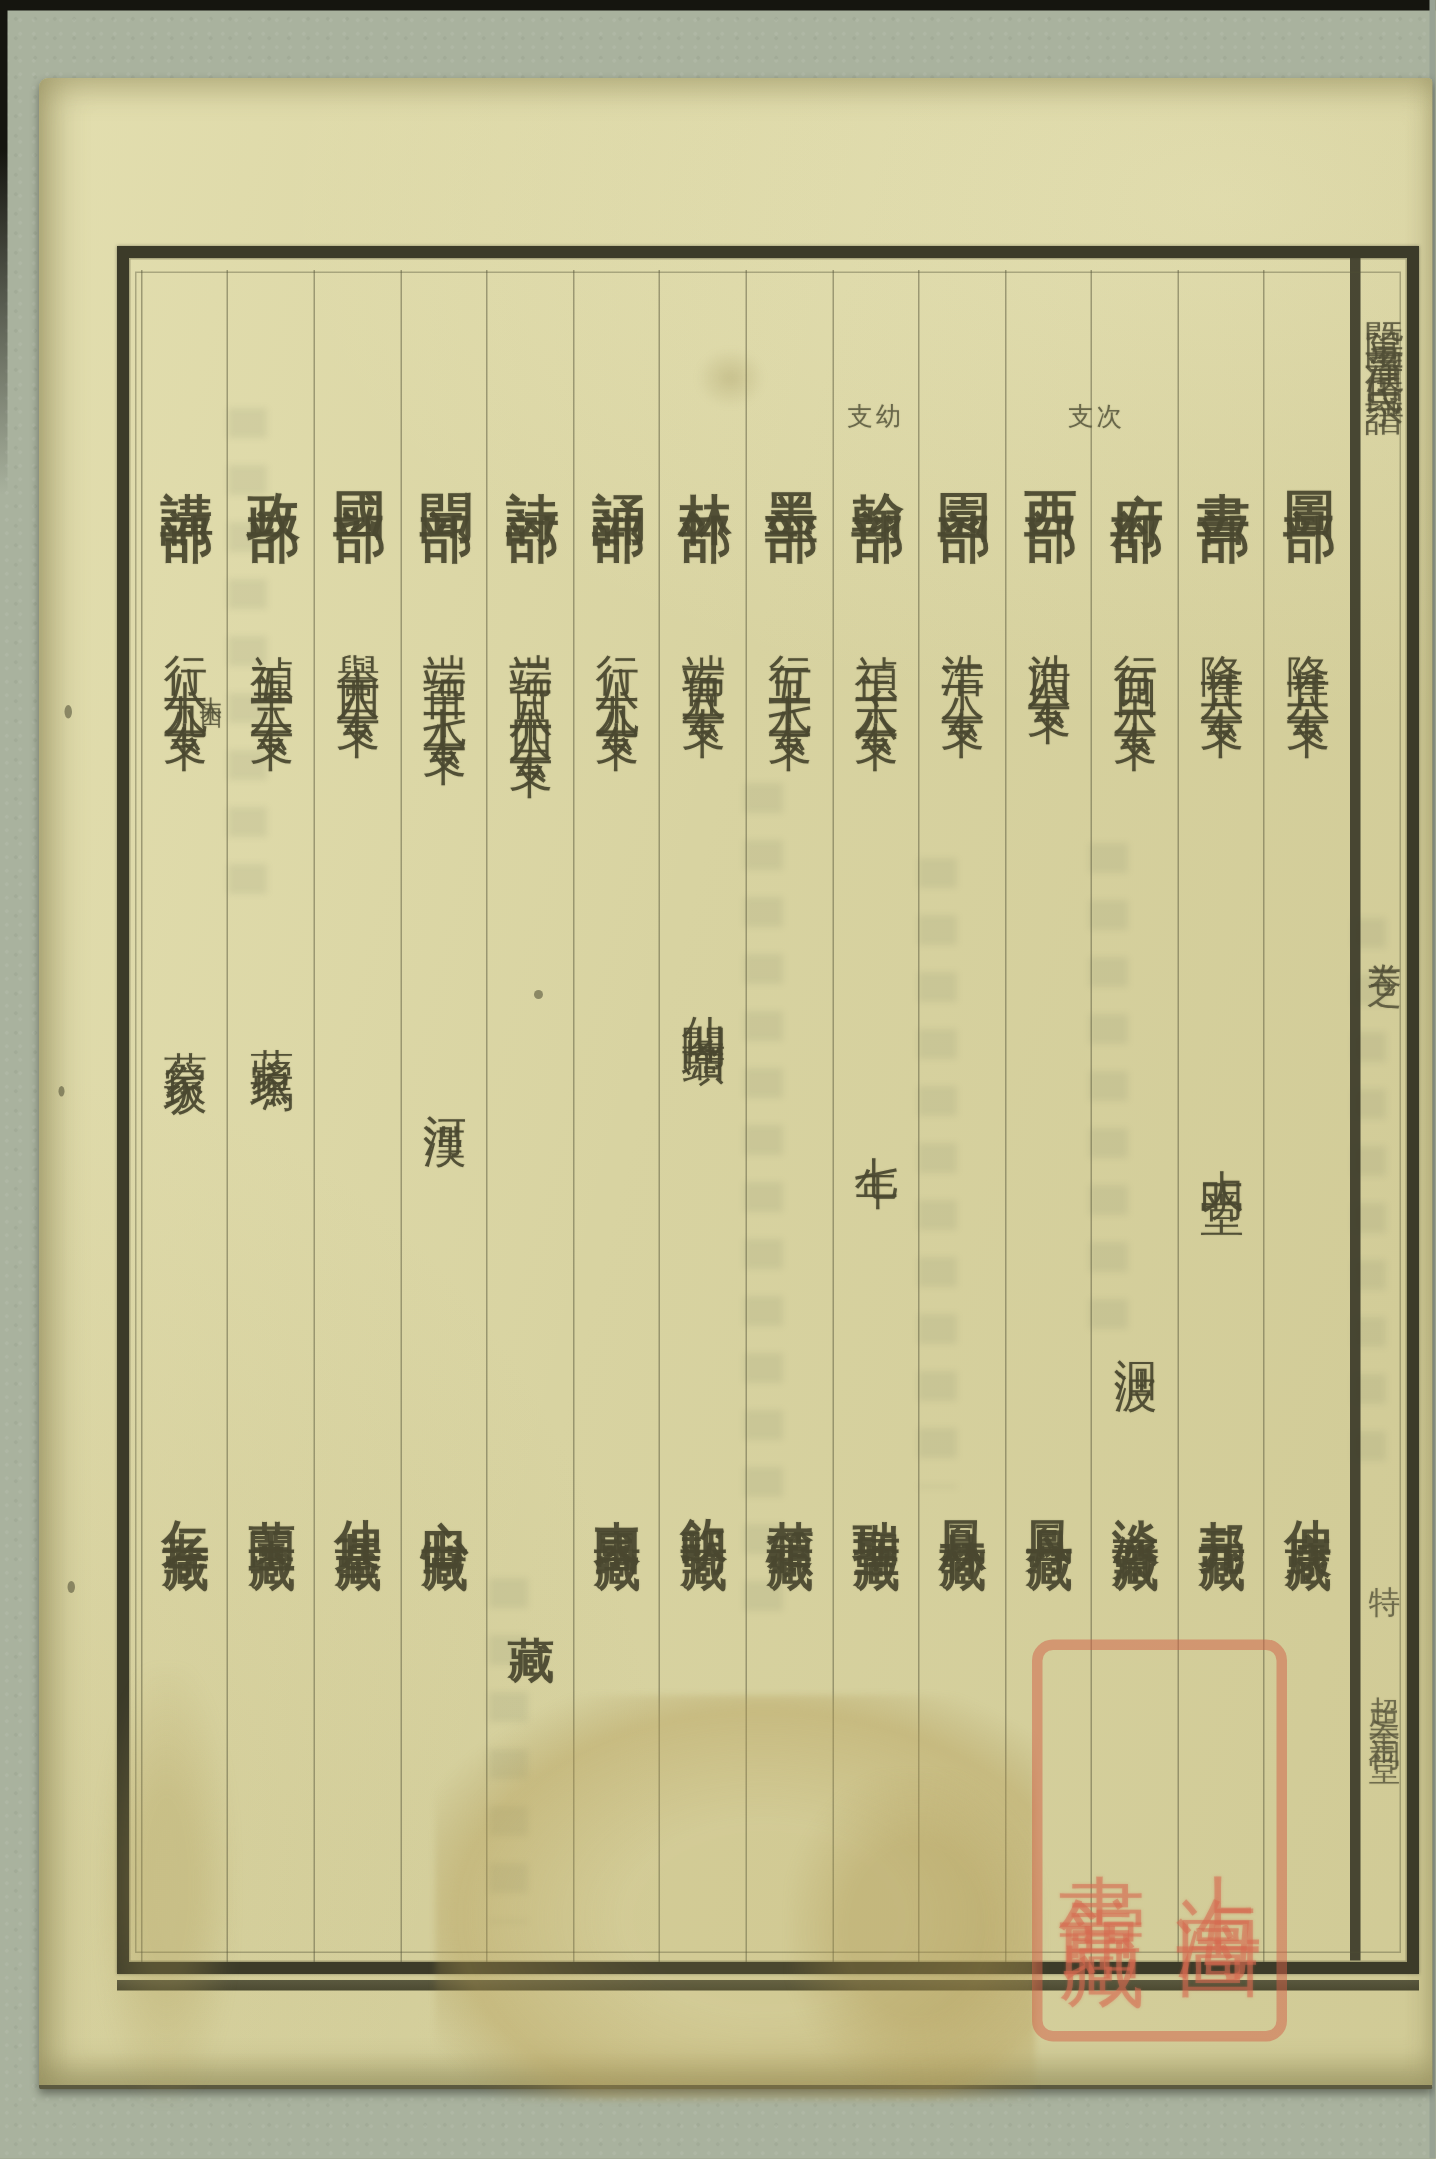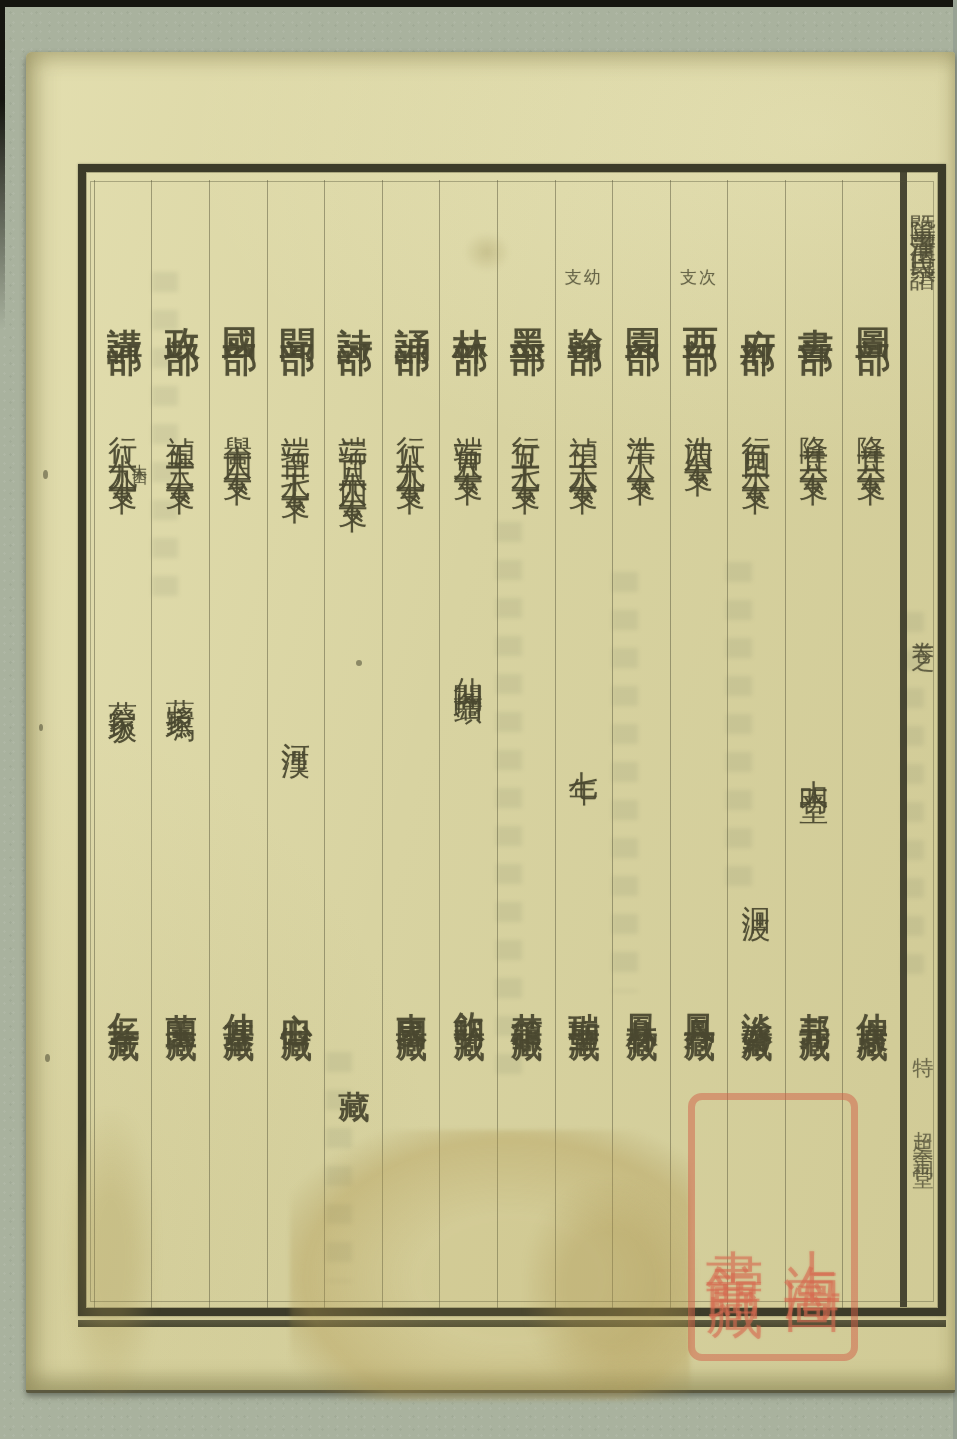--- a/index.html
+++ b/index.html
@@ -115,21 +115,21 @@
             <div class="seg place" style="top: 577px;">大明堂</div>
             <div class="seg collector" style="top: 808px;">邦元藏</div>
           </div>
           <div class="gcol">
             <div class="seg part" style="top: 120px;">府部</div>
             <div class="seg branch" style="top: 233px;">行百四十公支下</div>
             <div class="seg place" style="top: 703px;">洄波</div>
             <div class="seg collector" style="top: 808px;">淡齋藏</div>
           </div>
           <div class="gcol">
-            <div class="seg annot" style="top: 86px;">次支</div>
+            <div class="seg annot" style="top: 86px; margin-left: 32px;">次支</div>
             <div class="seg part" style="top: 120px;">西部</div>
             <div class="seg branch" style="top: 233px;">浩四公支下</div>
             <div class="seg collector" style="top: 808px;">鳳丹藏</div>
           </div>
           <div class="gcol">
             <div class="seg part" style="top: 120px;">園部</div>
             <div class="seg branch" style="top: 233px;">浩十一公支下</div>
             <div class="seg collector" style="top: 808px;">鳳林藏</div>
           </div>
           <div class="gcol">

